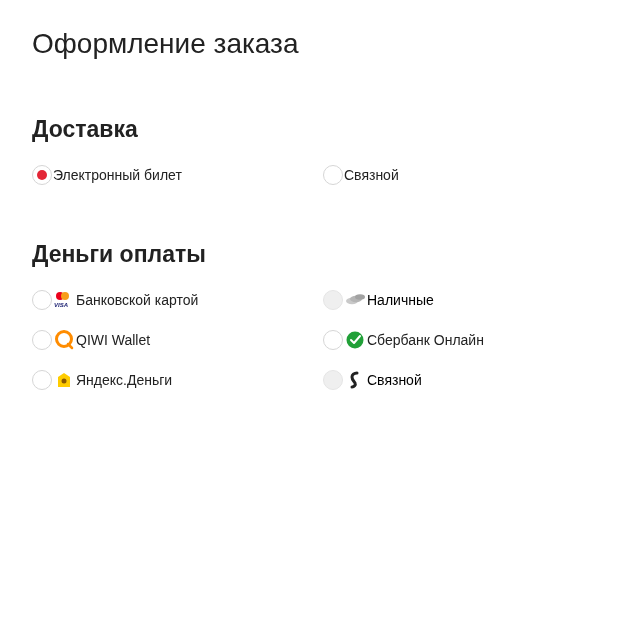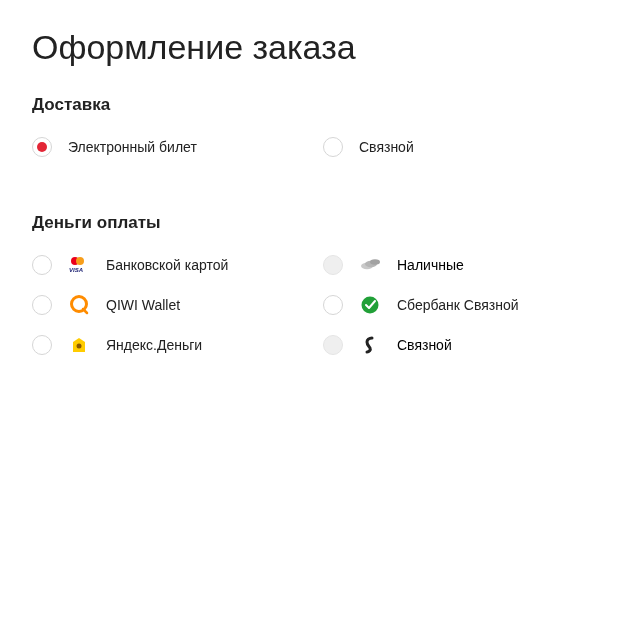--- a/index.html
+++ b/index.html
@@ -4,43 +4,43 @@
 <style>
   * { box-sizing: border-box; margin: 0; padding: 0; }
   body {
     font-family: Arial, Helvetica, sans-serif;
     background: #fff;
     padding: 28px 32px;
     width: 626px;
     color: #1a1a1a;
   }
   .page-title {
-    font-size: 34px;
+    font-size: 28px;
     font-weight: 400;
     color: #222;
-    margin-bottom: 28px;
+    margin-bottom: 56px;
   }
   .section-title {
-    font-size: 17px;
+    font-size: 23px;
     font-weight: 700;
     color: #222;
     margin-bottom: 22px;
   }
   .options-grid {
     display: grid;
     grid-template-columns: 1fr 1fr;
     row-gap: 22px;
     column-gap: 20px;
     margin-bottom: 56px;
   }
   .payment-grid { margin-bottom: 12px; row-gap: 20px; }
   .option {
     display: flex;
     align-items: center;
-    gap: 16px;
+    gap: 1px;
     cursor: pointer;
     font-size: 14px;
     color: #222;
   }
   .option.disabled { cursor: default; }
   .option.disabled .label-text { color: #000000; }
   .radio {
     width: 20px;
     height: 20px;
     border-radius: 50%;
@@ -128,21 +128,21 @@
   </div>
 
   <div class="option">
     <span class="radio"></span>
     <span class="pay-icon">
       <svg width="18" height="18" viewBox="0 0 18 18">
         <circle cx="9" cy="9" r="8.5" fill="#21a038"></circle>
         <path d="M5 9 L8 12 L14 5" fill="none" stroke="#fff" stroke-width="2" stroke-linecap="round" stroke-linejoin="round"></path>
       </svg>
     </span>
-    <span class="label-text">Сбербанк Связной</span>
+    <span class="label-text">Сбербанк Онлайн</span>
   </div>
 
   <div class="option">
     <span class="radio"></span>
     <span class="pay-icon">
       <svg width="18" height="18" viewBox="0 0 18 18">
         <path d="M3 16 L3 6 L9 2 L15 6 L15 16 Z" fill="#ffcc00"></path>
         <circle cx="9" cy="10" r="2.5" fill="#8b5a00"></circle>
       </svg>
     </span>

